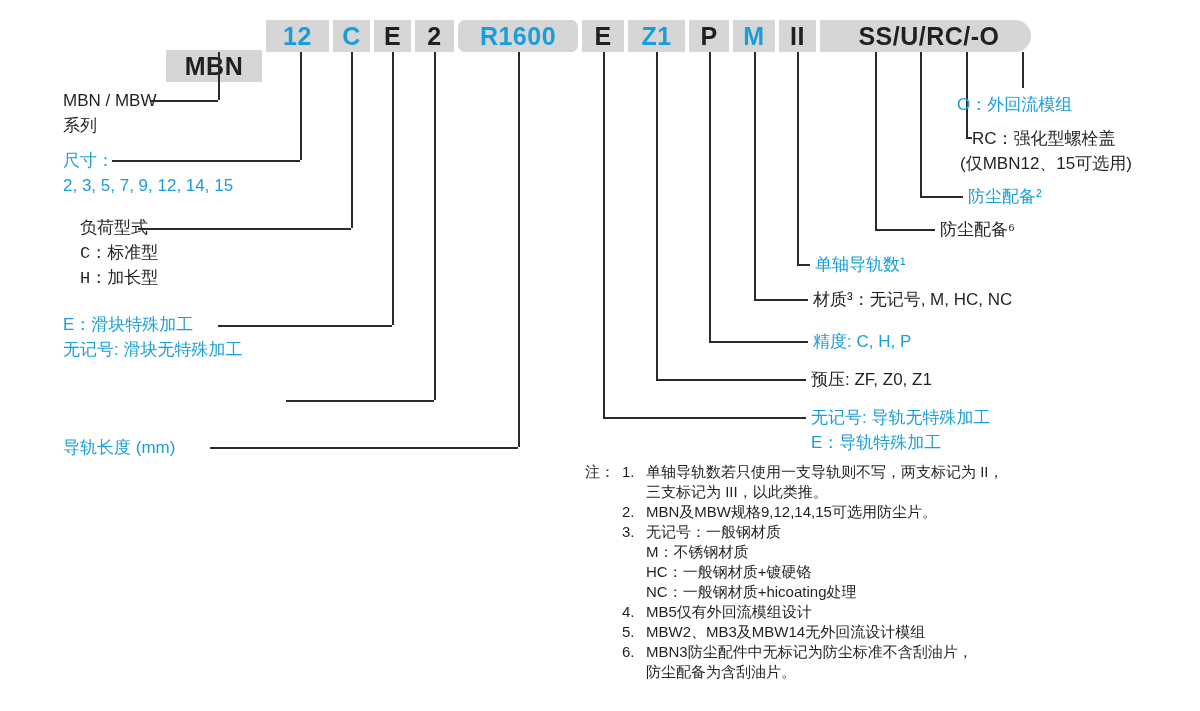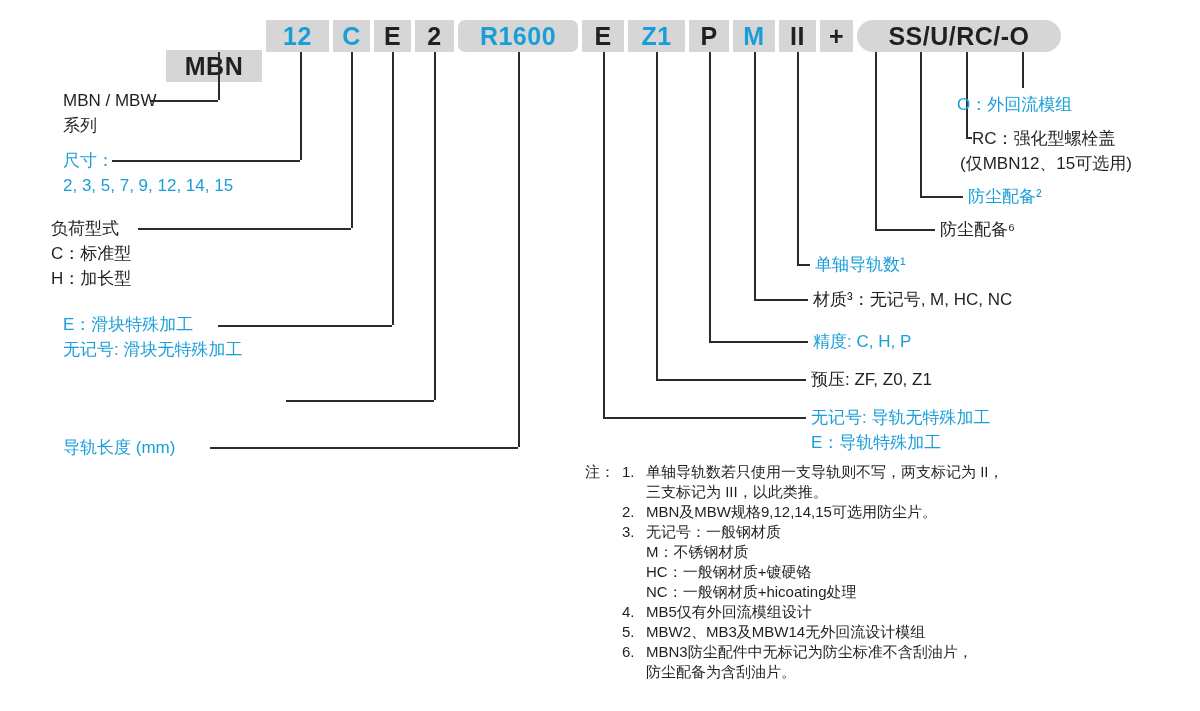--- a/index.html
+++ b/index.html
@@ -37,21 +37,21 @@
   <div class="seg blue" style="left:333px;width:37px;">C</div>
   <div class="seg black" style="left:374px;width:37px;">E</div>
   <div class="seg black" style="left:415px;width:39px;">2</div>
   <div class="seg blue" style="left:458px;width:120px;border-radius:7px;">R1600</div>
   <div class="seg black" style="left:582px;width:42px;">E</div>
   <div class="seg blue" style="left:628px;width:57px;">Z1</div>
   <div class="seg black" style="left:689px;width:40px;">P</div>
   <div class="seg blue" style="left:733px;width:42px;">M</div>
   <div class="seg black" style="left:779px;width:37px;">II</div>
   <div class="seg black" style="left:820px;width:33px;">+</div>
-  <div class="seg black" style="left:857px;width:204px;border-radius:16px;">SS/U/RC/-O</div>
+  <div class="seg black" style="left:827px;width:204px;border-radius:16px;">SS/U/RC/-O</div>
 
   <div class="vline" style="left:218px;top:52px;height:48px;"></div>
   <div class="hline" style="left:150px;top:100px;width:68px;"></div>
   <div class="vline" style="left:300px;top:52px;height:108px;"></div>
   <div class="hline" style="left:112px;top:160px;width:188px;"></div>
   <div class="vline" style="left:351px;top:52px;height:176px;"></div>
   <div class="hline" style="left:138px;top:228px;width:213px;"></div>
   <div class="vline" style="left:392px;top:52px;height:273px;"></div>
   <div class="hline" style="left:218px;top:325px;width:174px;"></div>
   <div class="vline" style="left:434px;top:52px;height:348px;"></div>
@@ -78,21 +78,21 @@
   <div class="vline" style="left:1022px;top:52px;height:36px;"></div>
 
   <div class="lbl black" style="left:63px;top:88px;">
     <div>MBN / MBW</div>
     <div>系列</div>
   </div>
   <div class="lbl blue" style="left:63px;top:148px;">
     <div>尺寸：</div>
     <div>2, 3, 5, 7, 9, 12, 14, 15</div>
   </div>
-  <div class="lbl black" style="left:51px;top:216px;">
+  <div class="lbl black" style="left:80px;top:216px;font-family:Liberation Mono, monospace;">
     <div>负荷型式</div>
     <div>C：标准型</div>
     <div>H：加长型</div>
   </div>
   <div class="lbl blue" style="left:63px;top:312px;">
     <div>E：滑块特殊加工</div>
     <div>无记号: 滑块无特殊加工</div>
   </div>
   <div class="lbl blue" style="left:63px;top:435px;">
     <div>导轨长度 (mm)</div>

